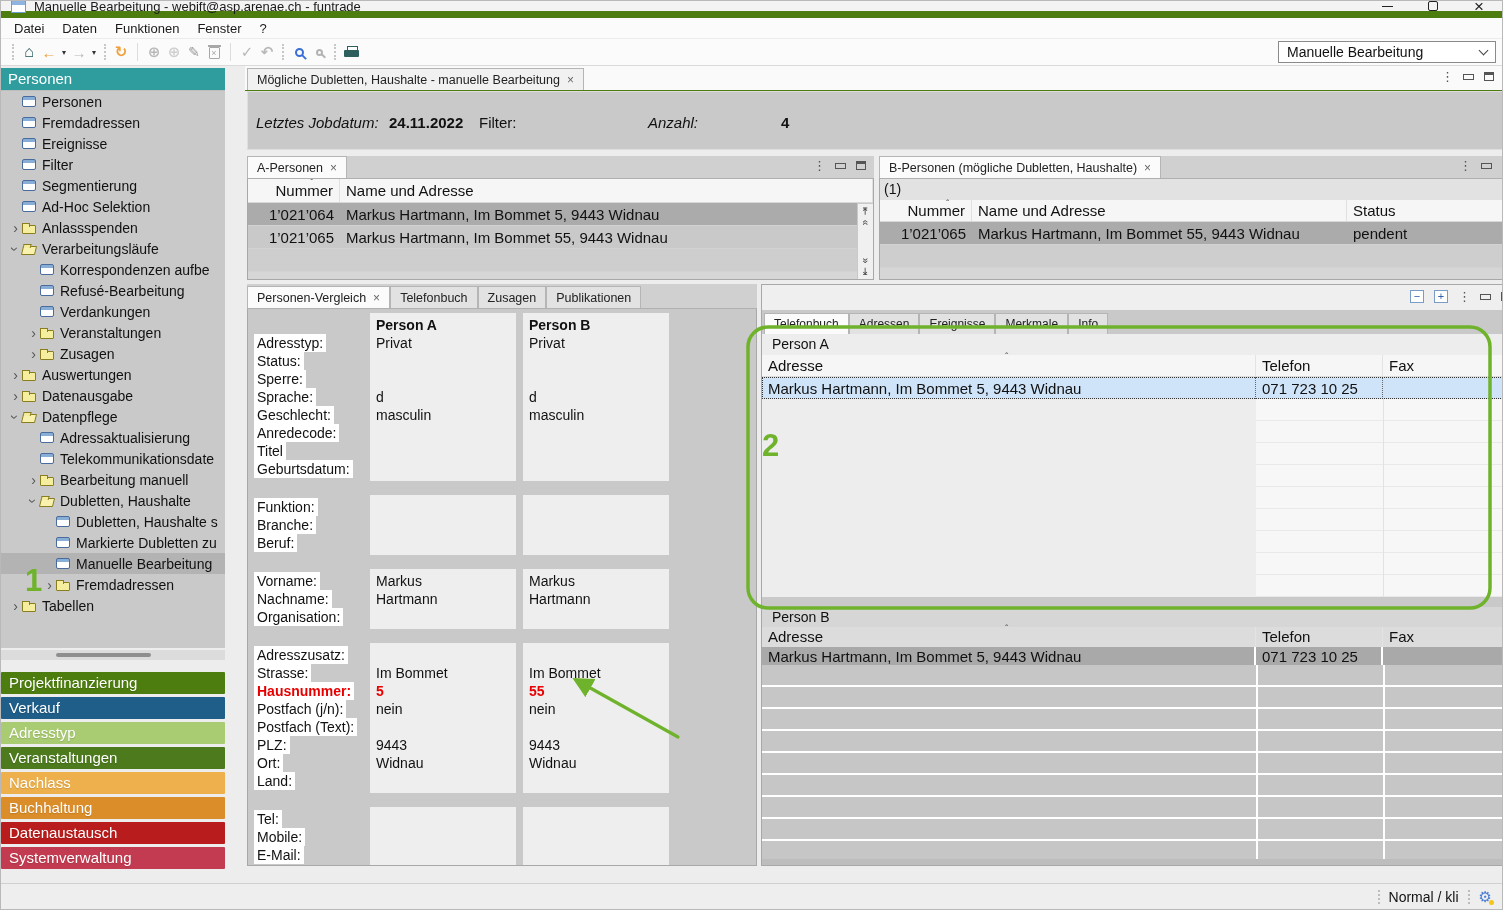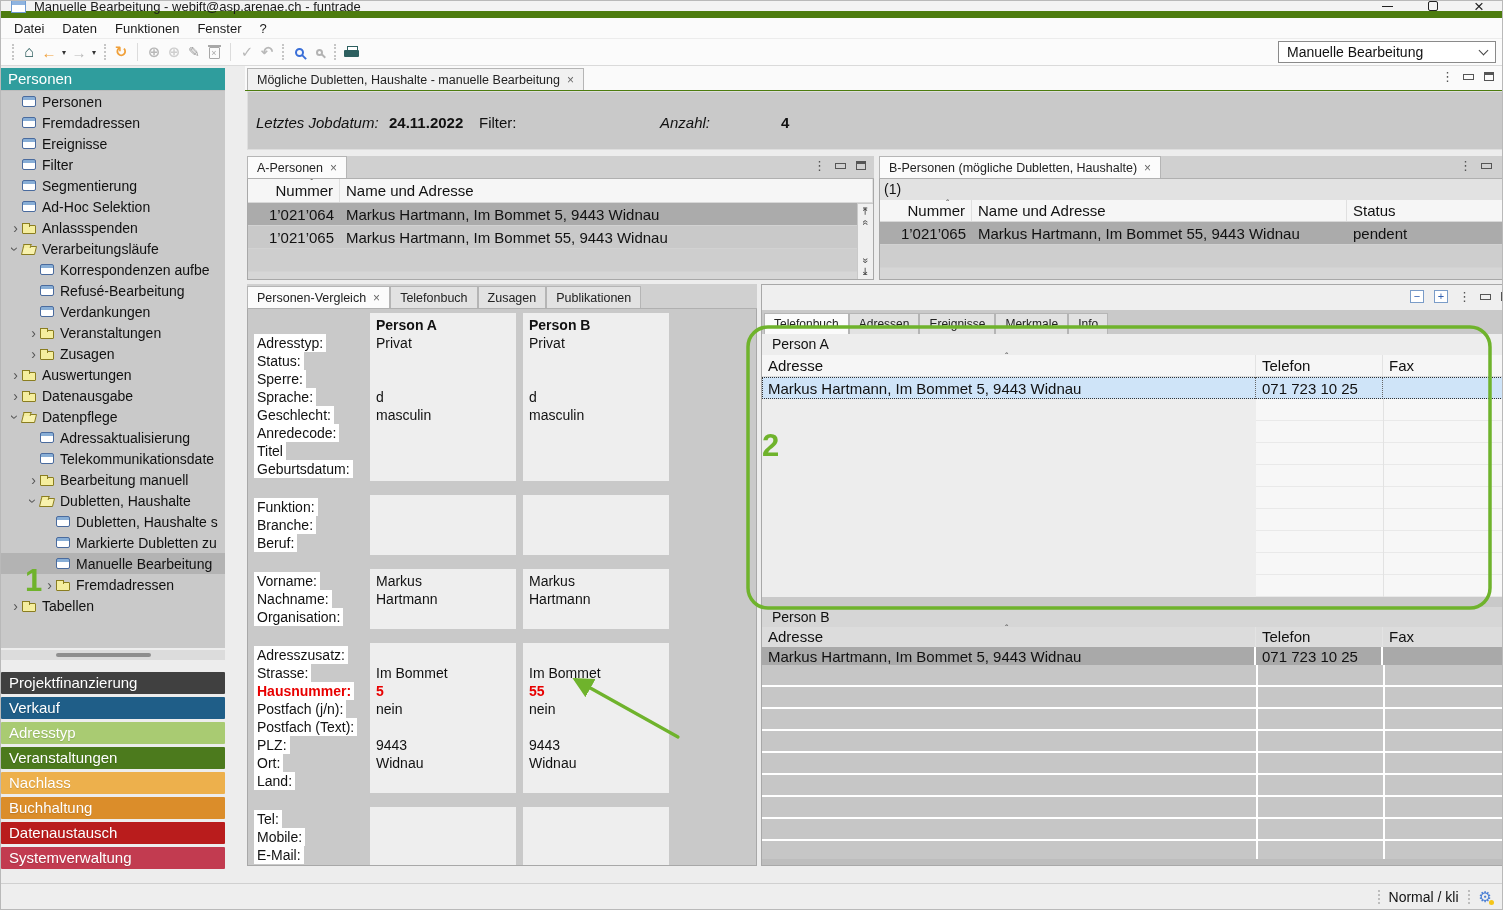--- a/index.html
+++ b/index.html
@@ -357,21 +357,21 @@
             <span class="exp"></span>
             <span class="ico"></span>
             <span class="tlabel">Tabellen</span>
           </div>
         </div>
       <div class="tree-hscroll">
           <span class="tree-hthumb"></span>
         </div>
       <div class="modules">
 
-      <div class="module-btn" style="background: #404040;">Projektfinanzierung</div>
+      <div class="module-btn" style="background: #4d7c0f;">Projektfinanzierung</div>
           <div class="module-btn" style="background: rgb(31, 94, 136);">Verkauf</div>
           <div class="module-btn" style="background: rgb(169, 203, 114);">Adresstyp</div>
           <div class="module-btn" style="background: rgb(76, 122, 29);">Veranstaltungen</div>
           <div class="module-btn" style="background: rgb(237, 176, 76);">Nachlass</div>
           <div class="module-btn" style="background: rgb(219, 141, 42);">Buchhaltung</div>
           <div class="module-btn" style="background: #b91c1c;">Datenaustausch</div>
           <div class="module-btn" style="background: rgb(194, 59, 80);">Systemverwaltung</div>
         </div>
     </div>
 
@@ -388,21 +388,21 @@
           <span class="kebab">⋮</span>
           <span class="ico-min"></span>
           <span class="ico-max"></span>
         </div>
       </div>
 
       <div class="infostrip">
         <span class="lbl-italic" style="left:8px">Letztes Jobdatum:</span>
         <span class="lbl-bold" style="left:141px">24.11.2022</span>
         <span style="left:231px">Filter:</span>
-        <span class="lbl-italic" style="left:412px">Anzahl:</span>
+        <span class="lbl-italic" style="left:400px">Anzahl:</span>
         <span class="lbl-bold" style="left:533px">4</span>
       </div>
 
       <div class="panel" style="left:2px; top:90px; width:627px; height:124px;">
         <div class="ptabs">
           <div class="tab active">
             <span>A-Personen</span>
             <span class="tabx">×</span>
           </div>
           <div class="panel-ctrl" style="top:3px">

